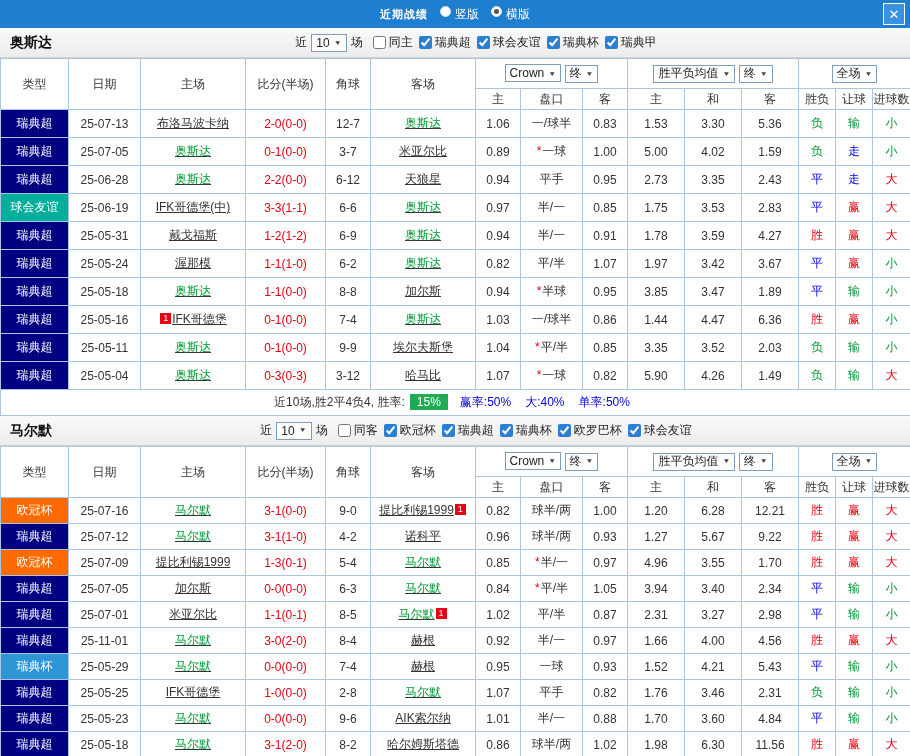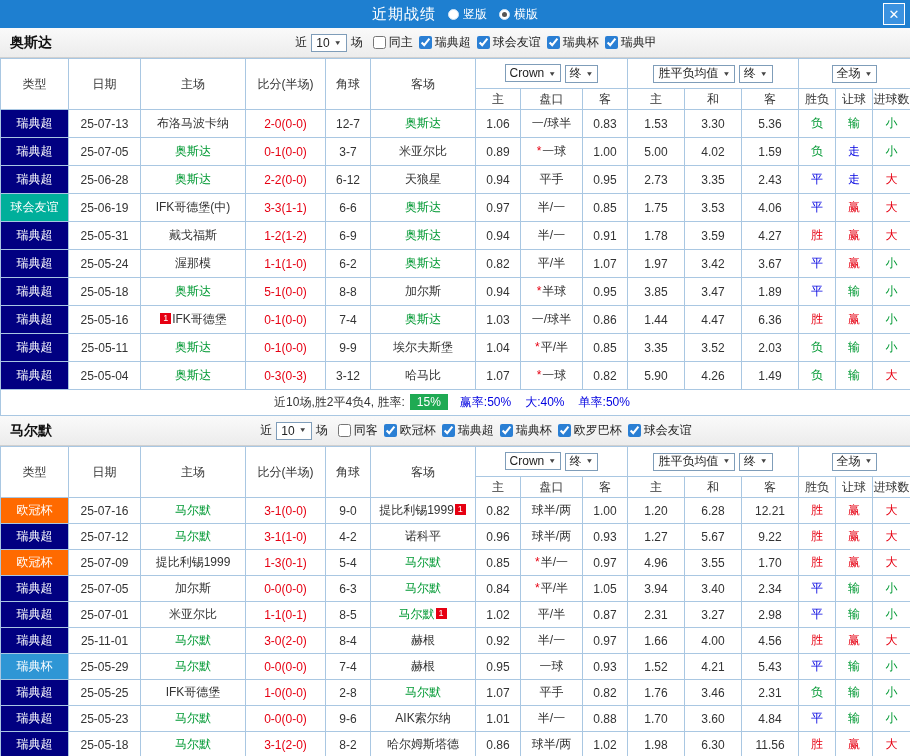--- a/index.html
+++ b/index.html
@@ -2,22 +2,22 @@
 <html><head>
 <meta charset="utf-8">
 <style>
   *{box-sizing:border-box;margin:0;padding:0;}
   html,body{width:910px;}
   body{font-family:"Liberation Sans","DejaVu Sans",sans-serif;background:#fff;}
   .page{width:910px;height:756px;overflow:hidden;border:0;}
 
   
   .titlebar{height:28px;background:#1e7fd0;display:flex;align-items:center;justify-content:center;position:relative;color:#fff;}
-  .title{font-weight:normal;font-size:15px;letter-spacing:1px;}
-  .radio{display:inline-flex;align-items:center;gap:4px;font-size:12px;margin-left:12px;cursor:pointer;}
+  .title{font-weight:bold;font-size:11px;letter-spacing:1px;}
+  .radio{display:inline-flex;align-items:flex-start;gap:4px;font-size:12px;margin-left:12px;cursor:pointer;}
   .radio-circle{width:11px;height:11px;border-radius:50%;background:#fff;border:1px solid #cfe4f7;display:inline-block;position:relative;}
   .radio-circle.sel::after{content:"";position:absolute;left:2px;top:2px;right:2px;bottom:2px;border-radius:50%;background:#555;}
   .close-btn{position:absolute;right:5px;top:3px;width:22px;height:22px;background:#3b92e0;border:1px solid #fff;color:#fff;display:flex;align-items:center;justify-content:center;font-size:13px;cursor:pointer;font-family:inherit;}
 
   
   .section-header{height:30px;background:linear-gradient(#fafafa,#ececec);border-bottom:1px solid #d0d0d0;display:flex;align-items:center;padding:0 10px;font-size:12px;color:#222;}
   .team-name{font-weight:bold;font-size:14px;color:#111;}
   .controls{display:flex;align-items:center;gap:4px;flex:1;justify-content:center;}
   .filters{display:inline-flex;align-items:center;}
   .filter{display:inline-flex;align-items:center;margin-left:6px;font-size:12px;cursor:pointer;}
@@ -28,21 +28,21 @@
 
   
   table{width:910px;border-collapse:collapse;table-layout:fixed;font-size:12px;color:#333;}
   th,td{border:1px solid #a9c7e2;text-align:center;padding:0;overflow:hidden;white-space:nowrap;font-weight:normal;}
   .h1 th{height:30px;background:#fff;}
   .h2 th{height:21px;background:#fff;color:#333;}
   .sec0 tbody tr{height:28px;}
   .sec1 tbody tr{height:26px;}
   td.league{color:#fff;}
   td.score{color:#e60012;}
-  td.team{cursor:pointer;}
+  td.team{cursor:pointer;text-decoration:underline;}
   .focal{color:#009933;}
   .card{display:inline-block;background:#e60012;color:#fff;font-size:9px;line-height:11px;width:11px;height:11px;margin:0 1px;vertical-align:2px;text-align:center;}
   .star{color:#e60012;margin-right:1px;}
   .summary-cell{height:26px;color:#333;}
   .rate-badge{background:#1faa53;color:#fff;padding:1px 7px;margin:0 5px;display:inline-block;}
   .blue-stat{color:#0000e0;margin:0 7px;}
 </style>
 </head>
 <body>
 
@@ -219,21 +219,21 @@
     <td class="date">25-06-19</td>
     <td class="team"><span>IFK哥德堡(中)</span></td>
     <td class="score">3-3(1-1)</td>
     <td class="corners">6-6</td>
     <td class="team"><span class="focal">奥斯达</span></td>
     <td>0.97</td>
     <td>半/一</td>
     <td>0.85</td>
     <td>1.75</td>
     <td>3.53</td>
-    <td>4.06</td>
+    <td>2.83</td>
     <td style="color: rgb(0, 0, 224);">平</td>
     <td style="color: rgb(230, 0, 18);">赢</td>
     <td style="color: rgb(230, 0, 18);">大</td>
   </tr>
         <tr>
     <td class="league" style="background: rgb(1, 0, 129);">瑞典超</td>
     <td class="date">25-05-31</td>
     <td class="team"><span>戴戈福斯</span></td>
     <td class="score">1-2(1-2)</td>
     <td class="corners">6-9</td>
@@ -262,21 +262,21 @@
     <td>3.42</td>
     <td>3.67</td>
     <td style="color: rgb(0, 0, 224);">平</td>
     <td style="color: rgb(230, 0, 18);">赢</td>
     <td style="color: rgb(0, 153, 51);">小</td>
   </tr>
         <tr>
     <td class="league" style="background: rgb(1, 0, 129);">瑞典超</td>
     <td class="date">25-05-18</td>
     <td class="team"><span class="focal">奥斯达</span></td>
-    <td class="score">5-1(0-0)</td>
+    <td class="score">1-1(0-0)</td>
     <td class="corners">8-8</td>
     <td class="team"><span>加尔斯</span></td>
     <td>0.94</td>
     <td><span class="star">*</span>半球</td>
     <td>0.95</td>
     <td>3.85</td>
     <td>3.47</td>
     <td>1.89</td>
     <td style="color: rgb(0, 0, 224);">平</td>
     <td style="color: rgb(0, 153, 51);">输</td>

